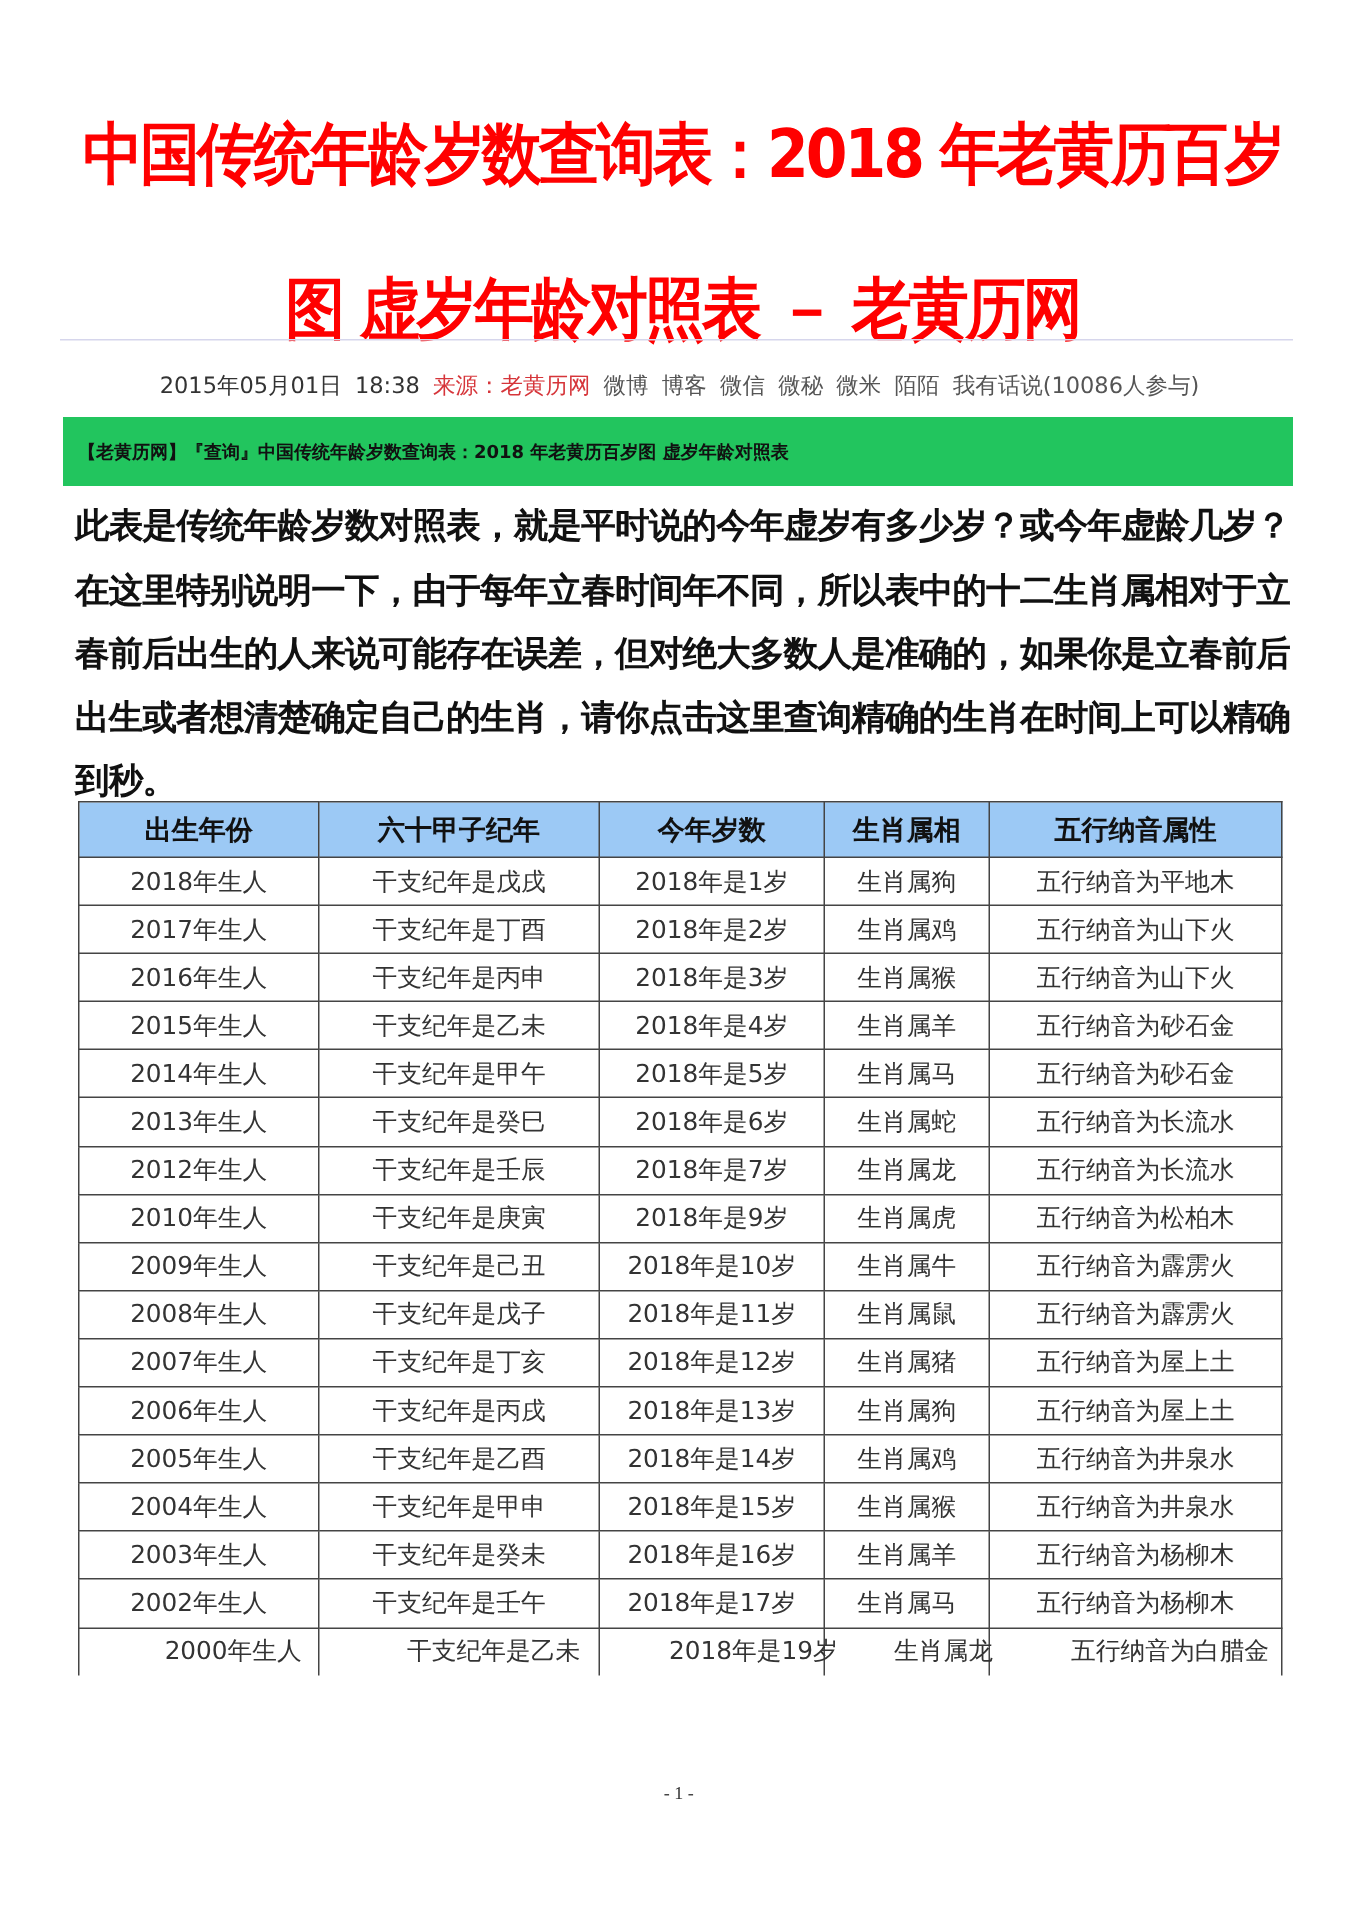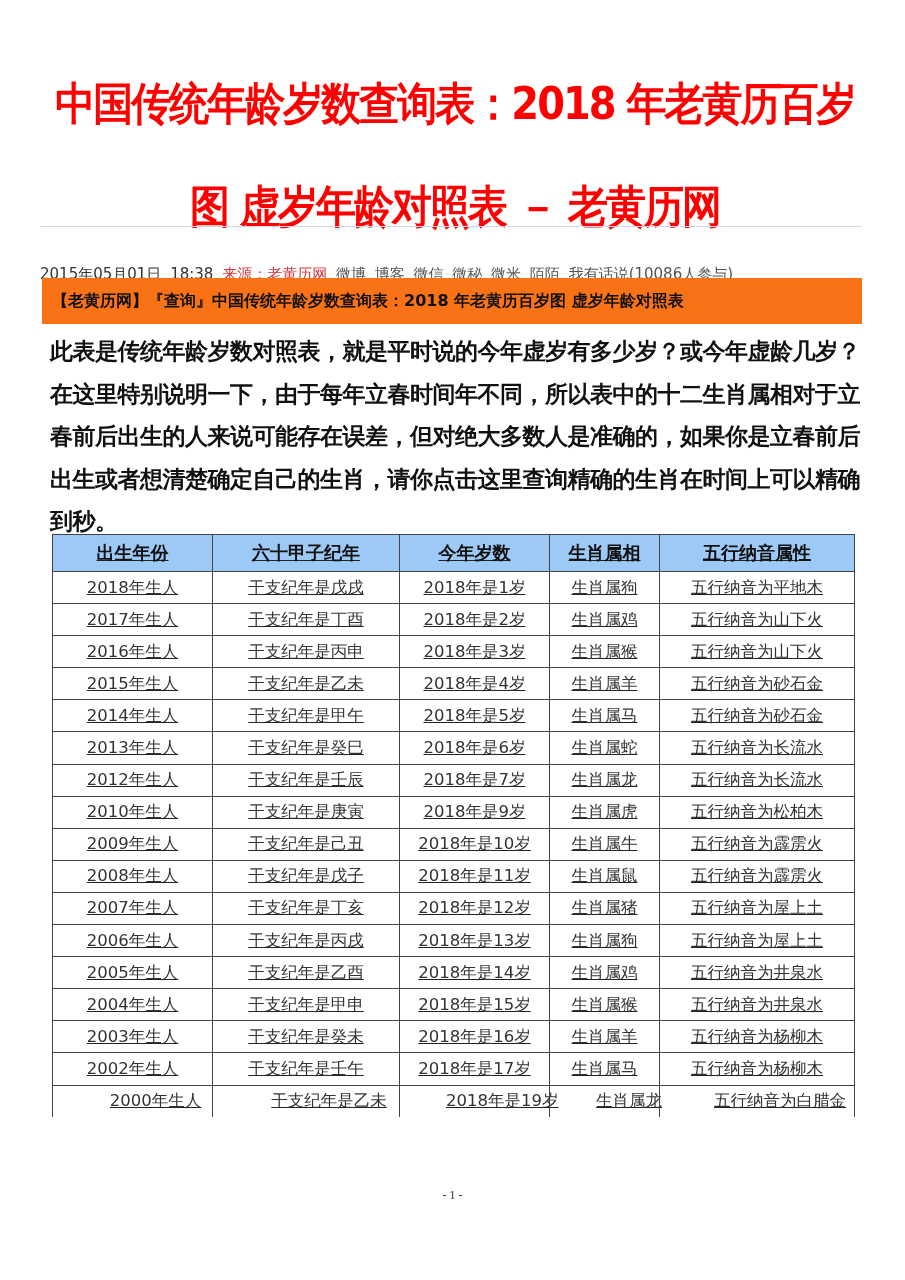--- a/index.html
+++ b/index.html
@@ -34,37 +34,38 @@
       position: absolute;
       left: 40px;
       top: 226px;
       width: 822px;
       height: 1px;
       background: #d6d6ec;
     }
     .meta-line {
       position: absolute;
       left: 40px;
-      top: 265px;
+      top: 248px;
       width: 830px;
+      text-align: center;
       font-size: 15px;
       color: #333333;
       white-space: nowrap;
     }
     .meta-line span { margin-right: 4px; }
     .meta-line .source { color: #d6353a; }
     .meta-line .share { color: #555555; }
     .subhead {
       position: absolute;
       left: 42px;
       top: 278px;
       width: 820px;
       height: 46px;
-      background: #f97316;
-      font-size: 16px;
+      background: #22c55e;
+      font-size: 12px;
       font-weight: bold;
       line-height: 46px;
       color: #111111;
       padding-left: 10px;
       box-sizing: border-box;
       white-space: nowrap;
     }
     .intro {
       position: absolute;
       left: 50px;
@@ -76,21 +77,20 @@
       color: #111111;
       letter-spacing: -0.5px;
     }
     .age-table {
       position: absolute;
       left: 52px;
       top: 534px;
       width: 802px;
       border-collapse: collapse;
       table-layout: fixed;
-      text-decoration: underline;
     }
     .age-table th, .age-table td {
       border: 1px solid #444444;
       text-align: center;
       white-space: nowrap;
       padding: 0;
     }
     .age-table th {
       background: #9cc9f5;
       height: 36px;

